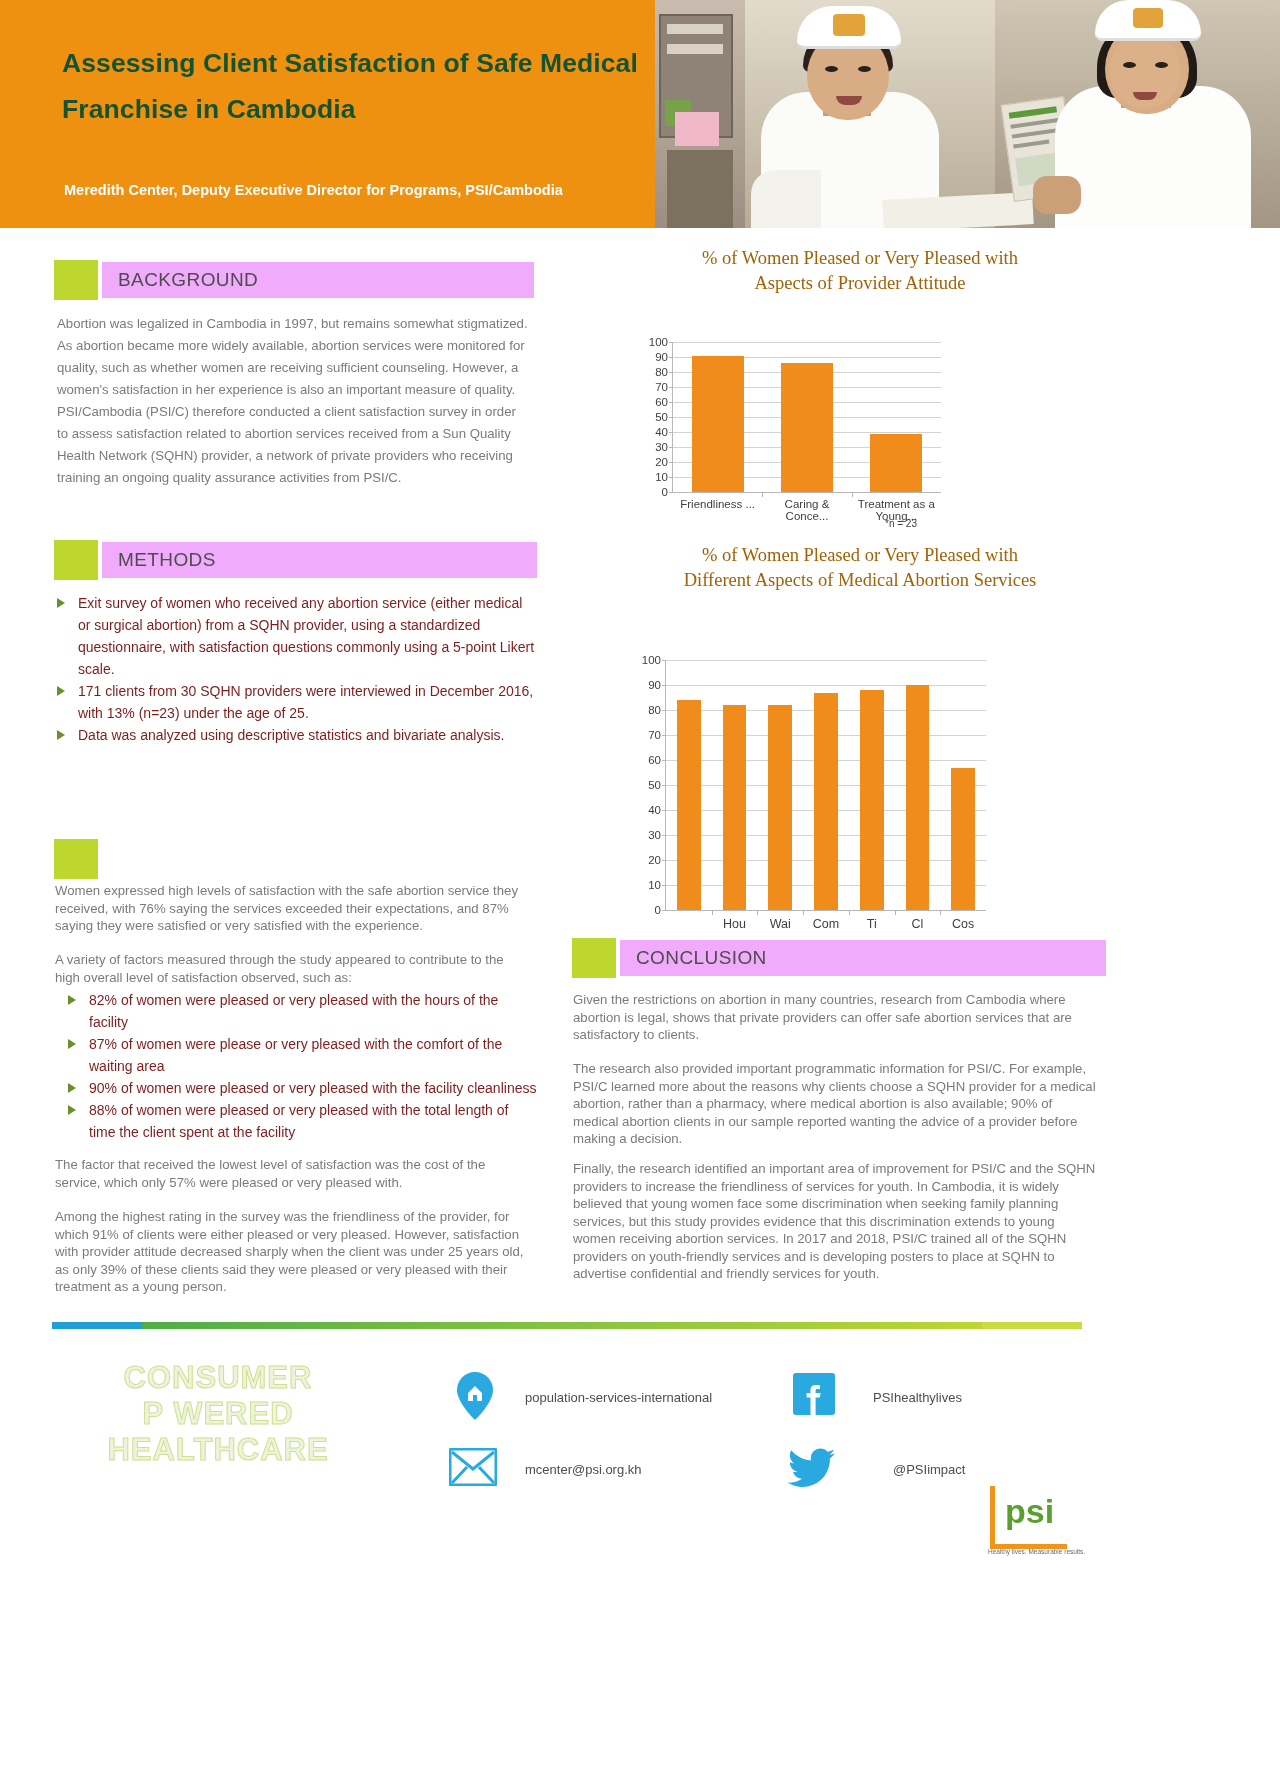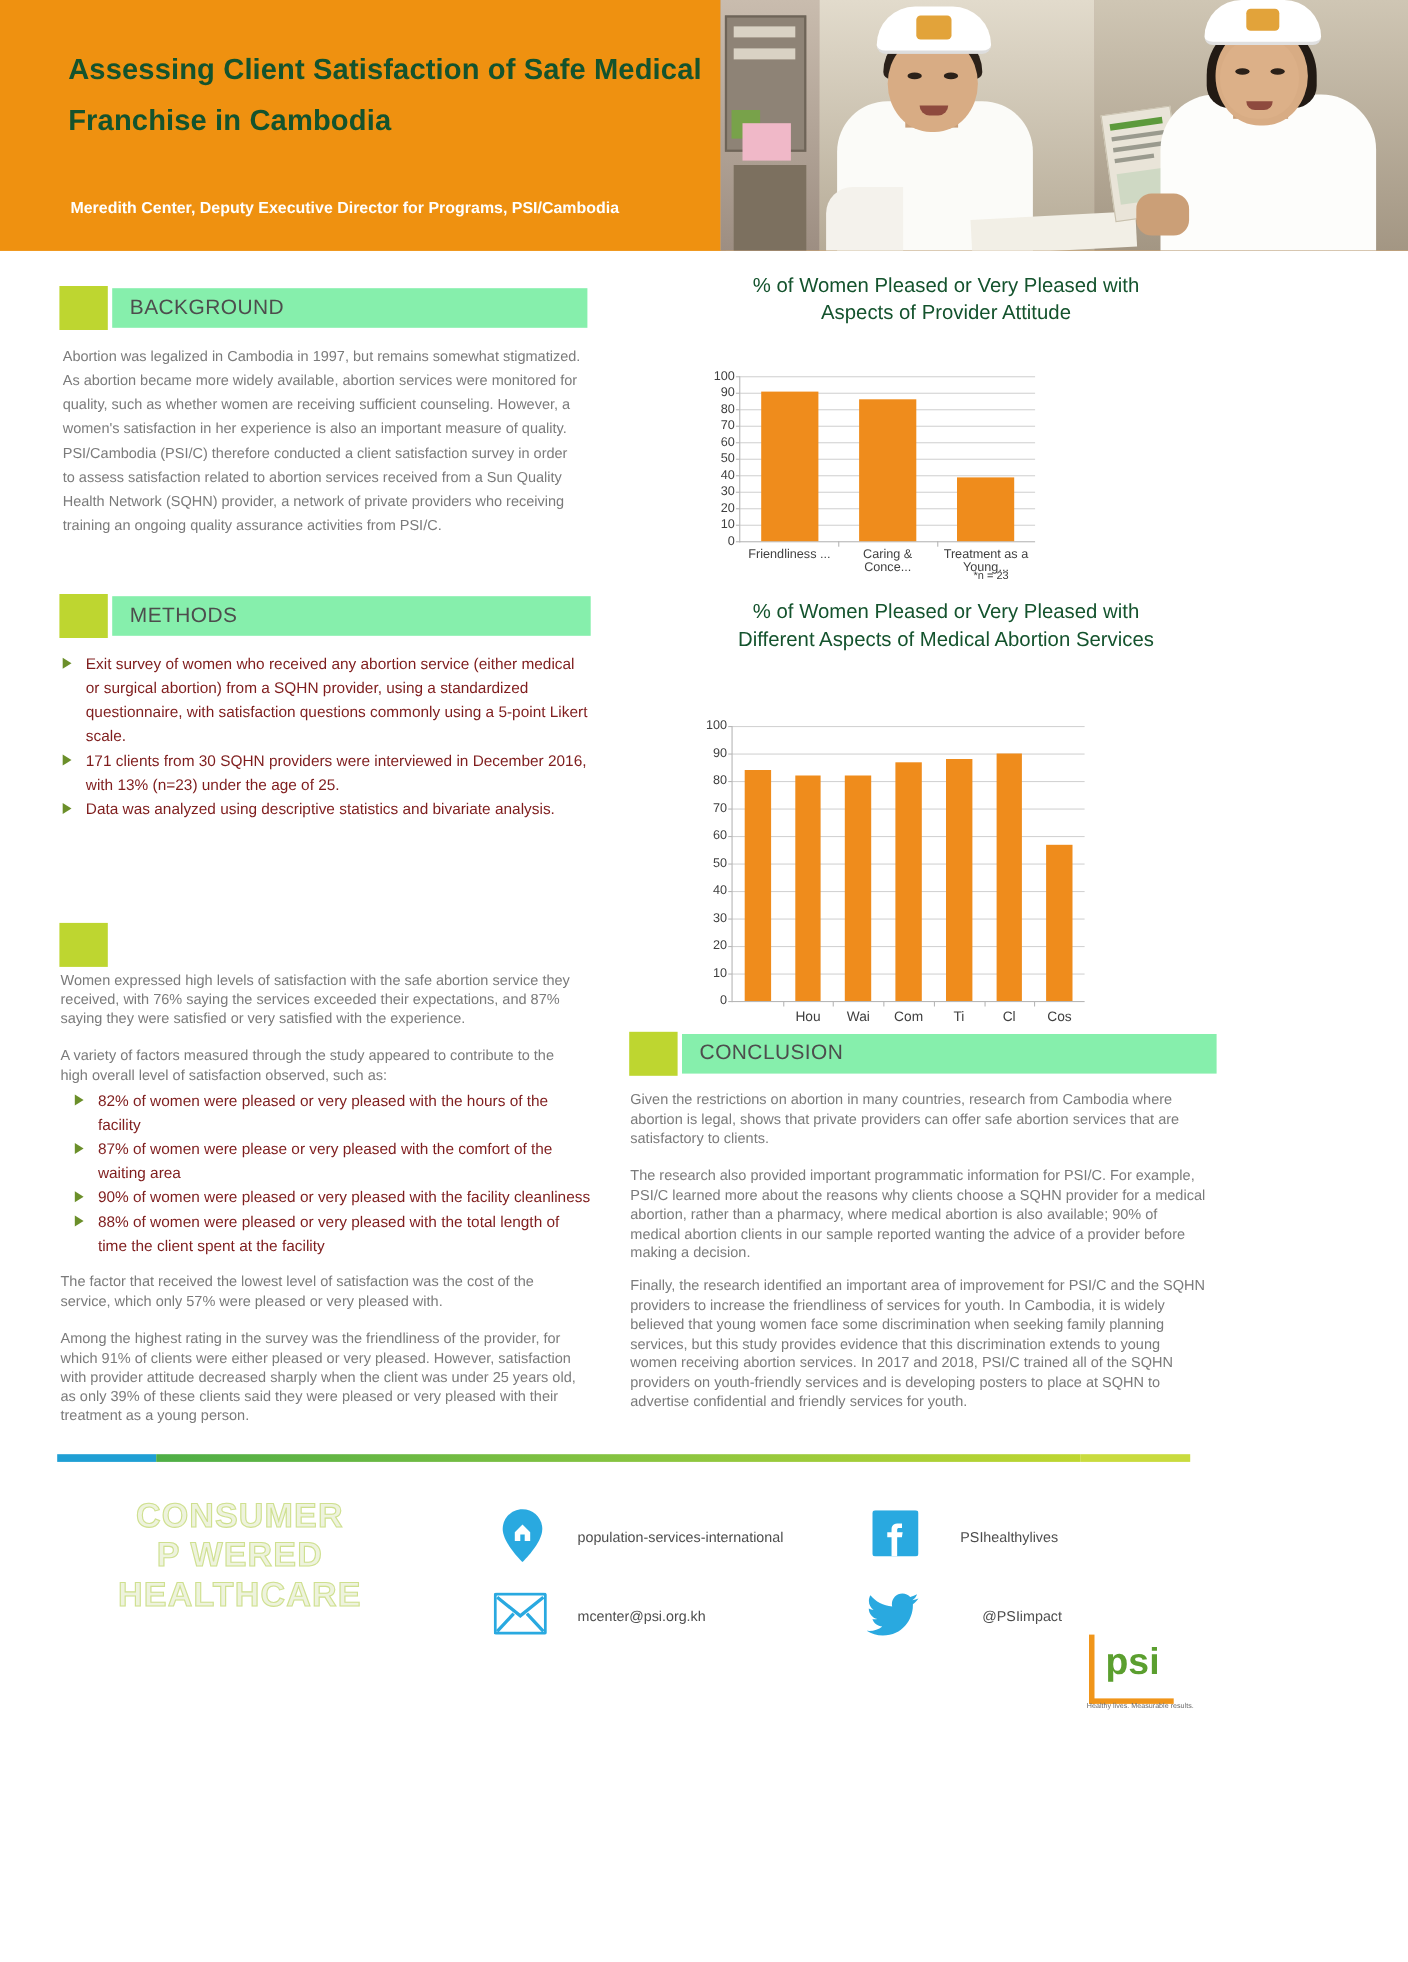--- a/index.html
+++ b/index.html
@@ -87,32 +87,32 @@
   .leaflet .l1{position:absolute;left:6px;top:8px;width:48px;height:6px;background:#5d9a3c;}
   .leaflet .l2{position:absolute;left:6px;top:20px;width:48px;height:4px;background:#9a9a8e;}
   .leaflet .l3{position:absolute;left:6px;top:30px;width:48px;height:4px;background:#9a9a8e;}
   .leaflet .l4{position:absolute;left:6px;top:40px;width:36px;height:4px;background:#9a9a8e;}
   .leaflet .l5{position:absolute;left:6px;top:54px;width:48px;height:28px;background:#cfd9c4;}
   .deskpaper{position:absolute;left:228px;top:196px;width:150px;height:32px;background:#f2efe6;transform:rotate(-3deg);}
 
   
   .sec{position:relative;height:40px;margin:0;}
   .sec .chip{position:absolute;left:0;top:0;width:44px;height:40px;background:#bed630;}
-  .sec .bar{position:absolute;left:48px;top:2px;right:0;height:36px;background:#86efac;}
+  .sec .bar{position:absolute;left:48px;top:2px;right:0;height:36px;background:#f0abfc;}
   .sec .bar span{position:absolute;left:16px;top:7px;font-size:19px;color:#4d4d4d;letter-spacing:.4px;}
 
   .body-p{font-size:13.2px;line-height:22px;color:#7b7b7b;}
   .body-p.tight{line-height:17.5px;font-size:13.2px;}
   ul.bul{list-style:none;margin:0;padding:0;}
   ul.bul li{position:relative;padding-left:21px;font-size:14px;line-height:22px;color:#7f1d1d;margin-bottom:0;}
   ul.bul li .tri{position:absolute;left:0;top:6px;width:0;height:0;
     border-left:8px solid #6b8f2a;border-top:5px solid transparent;border-bottom:5px solid transparent;}
 
   
-  .chart-title{text-align:center;font-size:18.5px;line-height:25px;color:#14532d;}
+  .chart-title{text-align:center;font-size:18.5px;line-height:25px;color:#a16207;font-family:Liberation Serif, serif;}
   .chart-box{position:relative;}
   .plot{position:absolute;border-left:1px solid #b7b7b7;border-bottom:1px solid #b7b7b7;}
   .grid-line{position:absolute;left:0;right:0;height:1px;background:#d3d3d3;}
   .ytick{position:absolute;right:100%;margin-right:5px;font-size:11.5px;color:#3f3f3f;
     transform:translateY(-50%);white-space:nowrap;}
   .ytickmark{position:absolute;right:100%;width:4px;height:1px;background:#b7b7b7;}
   .bar{position:absolute;bottom:0;background:#ef8c1c;}
   .xlabel{position:absolute;top:100%;margin-top:6px;font-size:11.5px;color:#3f3f3f;text-align:center;}
   .xlabel2{position:absolute;top:100%;margin-top:7px;font-size:12.5px;color:#3f3f3f;text-align:center;}
   .note-n{position:absolute;font-size:10px;color:#3f3f3f;}

